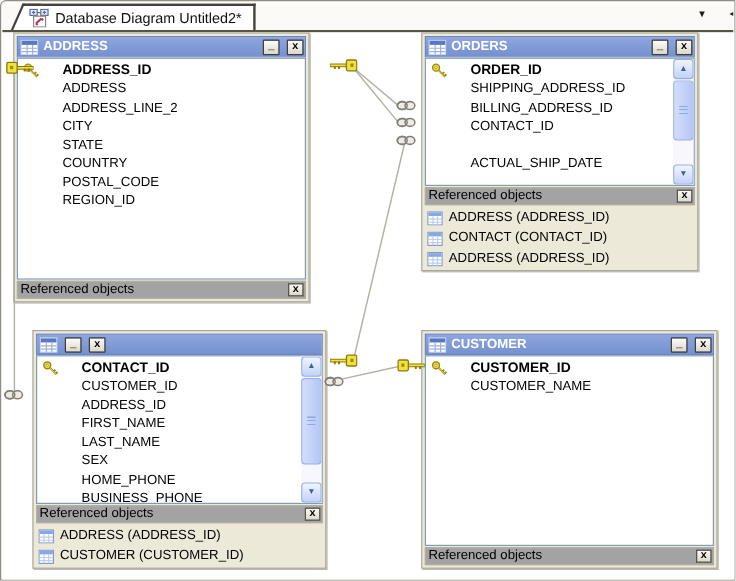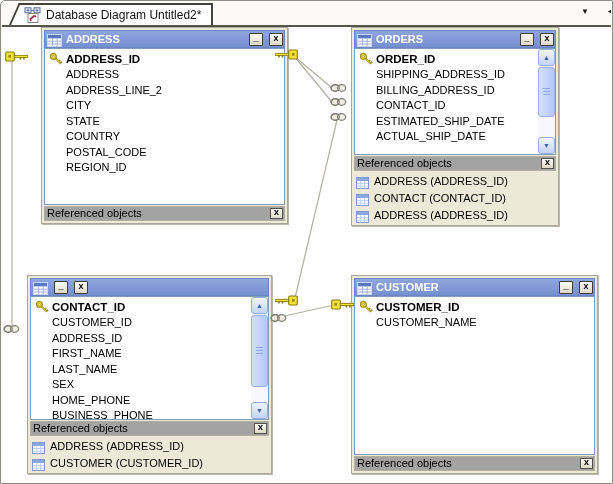--- a/index.html
+++ b/index.html
@@ -49,21 +49,21 @@
     width:14px; height:13px; margin-left:2px; flex:0 0 14px;
     background: linear-gradient(#fdfcf8, #dcd8c8);
     border:1px solid #403e36; border-radius:1px;
     font-size:9px; font-weight:bold; color:#000; text-align:center; line-height:11px;
     font-family:"Liberation Mono", monospace;
   }
   .list {
     position:relative; flex:1 1 auto; overflow:hidden;
     background:#fff; border:1px solid #7f9db9; padding-top:2px;
   }
-  .row { display:flex; align-items:center; height:15.5px; padding-left:4px; gap:2px; }
+  .row { display:flex; align-items:center; height:15.5px; padding-left:4px; gap:18px; }
   .row-icon { width:15px; height:13px; flex:0 0 15px; }
   .row-label { font-size:11px; color:#000; white-space:nowrap; }
   .row.pk .row-label { font-weight:bold; font-size:11.5px; }
   .footer {
     flex:0 0 15px; margin-top:1px; position:relative;
     background:#a3a3a3; border:1px solid #b2afa0;
     font-size:11px; color:#000; padding:0 2px; line-height:13px; white-space:nowrap;
   }
   .fx {
     position:absolute; right:1px; top:1px; width:13px; height:11px;
@@ -146,21 +146,21 @@
         </svg>
       </span>
       <span class="tab-label">Database Diagram Untitled2*</span>
     </div>
     <span class="tab-dd">▼</span>
     <span class="tab-scroll">◄</span>
   </div>
 
   <div class="canvas">
 
-    <div class="window" style="left:39px;top:0;width:247px;height:197px">
+    <div class="window" style="left:9px;top:0;width:247px;height:225px">
       <div class="titlebar">
         <span class="t-icon"><svg width="15" height="13">
               <use href="#icon-table-title"></use>
             </svg></span>
         <span class="t-text">ADDRESS</span>
         <span class="tbtn">_</span>
         <span class="tbtn">x</span>
       </div>
       <div class="list">
         <div class="row pk">
@@ -197,21 +197,21 @@
             <span class="row-icon"></span>
             <span class="row-label">REGION_ID</span>
           </div>
       </div>
       <div class="footer">
         <span>Referenced objects</span>
         <span class="fx">x</span>
       </div>
     </div>
 
-    <div class="window" style="left:349px;top:0;width:208px;height:199px">
+    <div class="window" style="left:349px;top:0;width:231px;height:199px">
       <div class="titlebar">
         <span class="t-icon"><svg width="15" height="13">
               <use href="#icon-table-title"></use>
             </svg></span>
         <span class="t-text">ORDERS</span>
         <span class="tbtn">_</span>
         <span class="tbtn">x</span>
       </div>
       <div class="list">
         <div class="row pk">
@@ -227,21 +227,20 @@
         <div class="row">
             <span class="row-icon"></span>
             <span class="row-label">BILLING_ADDRESS_ID</span>
           </div>
         <div class="row">
             <span class="row-icon"></span>
             <span class="row-label">CONTACT_ID</span>
           </div>
         <div class="row">
             <span class="row-icon"></span>
-            <span class="row-label">ESTIMATED_SHIP_DATE</span>
           </div>
         <div class="row">
             <span class="row-icon"></span>
             <span class="row-label">ACTUAL_SHIP_DATE</span>
           </div>
         <div class="vscroll">
           <div class="sb-btn sb-up">▲</div>
           <div class="sb-thumb" style="top:18px;height:50px"></div>
           <div class="sb-btn sb-dn">▼</div>
         </div>

